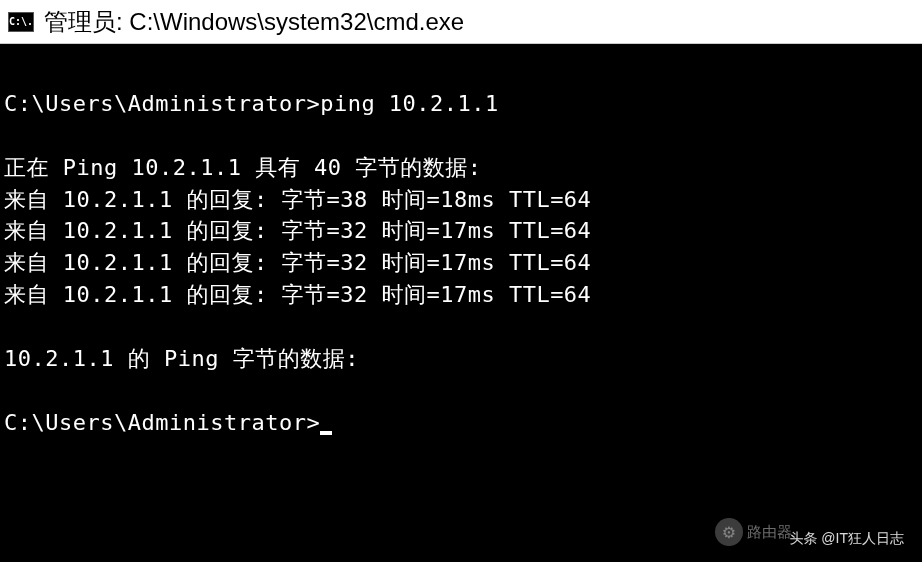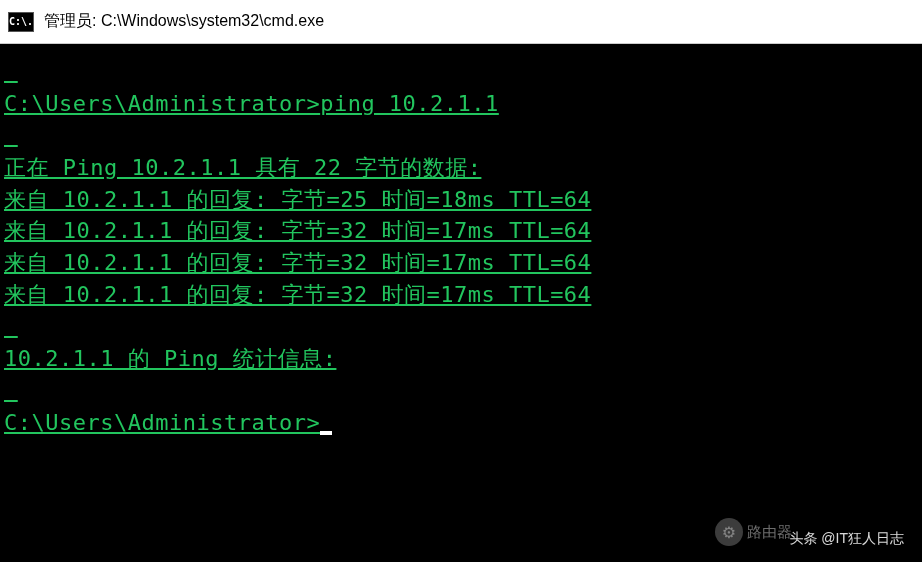--- a/index.html
+++ b/index.html
@@ -31,32 +31,31 @@
       color: #fff;
       font-size: 10px;
       font-weight: bold;
       display: flex;
       align-items: center;
       justify-content: center;
       border: 1px solid #555;
     }
     .titlebar-text {
       color: #000;
-      font-size: 16px;
+      font-size: 24px;
       font-family: "Microsoft YaHei", "SimSun", sans-serif;
     }
     .terminal {
       background: #000;
-      color: #22c55e;
+      color: #ffffff;
       padding: 12px 4px;
       font-size: 22px;
       line-height: 1.45;
       font-family: "NSimSun", "SimSun", "Consolas", monospace;
       letter-spacing: 0.5px;
-      text-decoration: underline;
     }
     .terminal-line {
       white-space: pre;
     }
     .cursor {
       display: inline-block;
       width: 12px;
       height: 4px;
       background: #fff;
       vertical-align: bottom;
@@ -100,27 +99,27 @@
 
 <div class="titlebar">
   <div class="titlebar-icon">C:\.</div>
   <div class="titlebar-text">管理员: C:\Windows\system32\cmd.exe</div>
 </div>
 
 <div class="terminal">
   <div class="terminal-line"> </div>
   <div class="terminal-line"><span>C:\Users\Administrator&gt;</span><span>ping 10.2.1.1</span></div>
   <div class="terminal-line"> </div>
-  <div class="terminal-line">正在 Ping 10.2.1.1 具有 22 字节的数据:</div>
-  <div class="terminal-line">来自 10.2.1.1 的回复: 字节=25 时间=18ms TTL=64</div>
+  <div class="terminal-line">正在 Ping 10.2.1.1 具有 40 字节的数据:</div>
+  <div class="terminal-line">来自 10.2.1.1 的回复: 字节=38 时间=18ms TTL=64</div>
   <div class="terminal-line">来自 10.2.1.1 的回复: 字节=32 时间=17ms TTL=64</div>
   <div class="terminal-line">来自 10.2.1.1 的回复: 字节=32 时间=17ms TTL=64</div>
   <div class="terminal-line">来自 10.2.1.1 的回复: 字节=32 时间=17ms TTL=64</div>
   <div class="terminal-line"> </div>
-  <div class="terminal-line">10.2.1.1 的 Ping 统计信息:</div>
+  <div class="terminal-line">10.2.1.1 的 Ping 字节的数据:</div>
   <div class="terminal-line"> </div>
   <div class="terminal-line"><span>C:\Users\Administrator&gt;</span><span class="cursor"></span></div>
 </div>
 
 <div class="watermark-secondary">
   <span class="watermark-icon">⚙</span>
   <span>路由器</span>
 </div>
 
 <div class="watermark">

